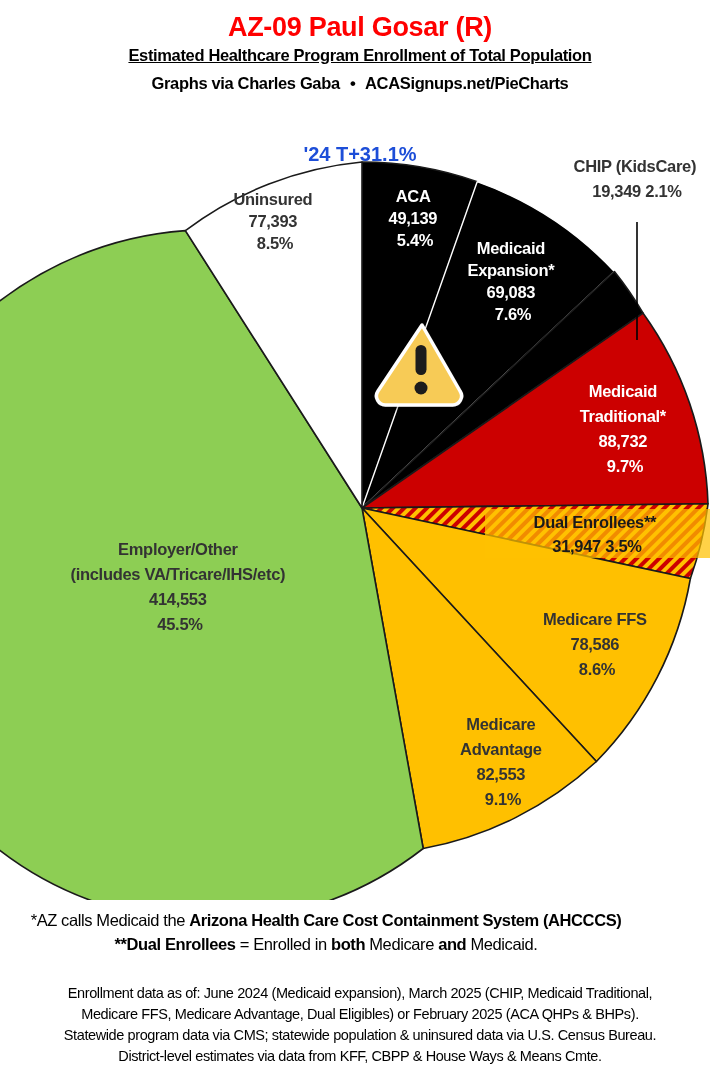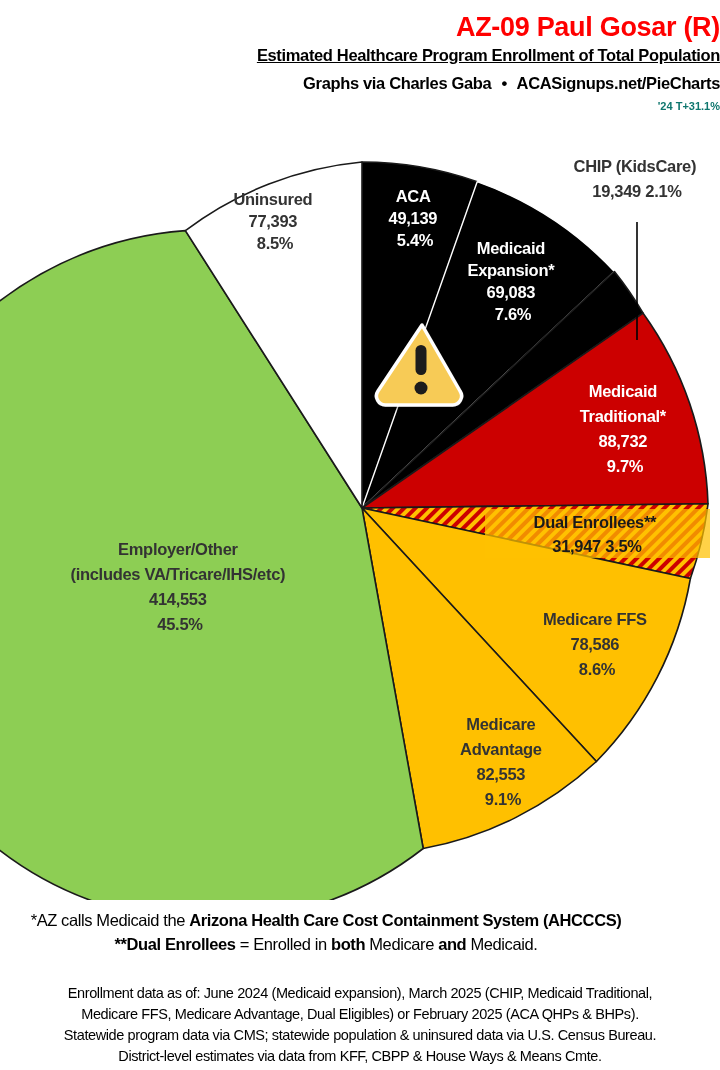--- a/index.html
+++ b/index.html
@@ -12,21 +12,21 @@
     height: 1070px;
     position: relative;
     overflow: hidden;
     font-family: "Liberation Sans", sans-serif;
     color: #000000;
   }
 
   
   .header {
     width: 720px;
-    text-align: right;
+    text-align: center;
     padding-top: 10px;
     box-sizing: border-box;
   }
   .title-main {
     font-size: 27px;
     font-weight: bold;
     color: #FF0000;
     letter-spacing: -0.3px;
     line-height: 34px;
   }
@@ -43,25 +43,26 @@
     font-weight: bold;
     color: #000000;
     line-height: 22px;
     letter-spacing: -0.35px;
     margin-top: 6px;
   }
   .subtitle-2 .dot {
     padding: 0 6px;
   }
   .trend-line {
-    font-size: 11px;
-    font-weight: bold;
-    color: #0f766e;
+    font-size: 20px;
+    font-weight: bold;
+    color: #1d4ed8;
     line-height: 22px;
     padding-top: 1px;
+    margin-top: 48px;
   }
 
   
   .chart-wrap {
     position: absolute;
     left: 0;
     top: 140px;
     width: 720px;
     height: 760px;
   }

